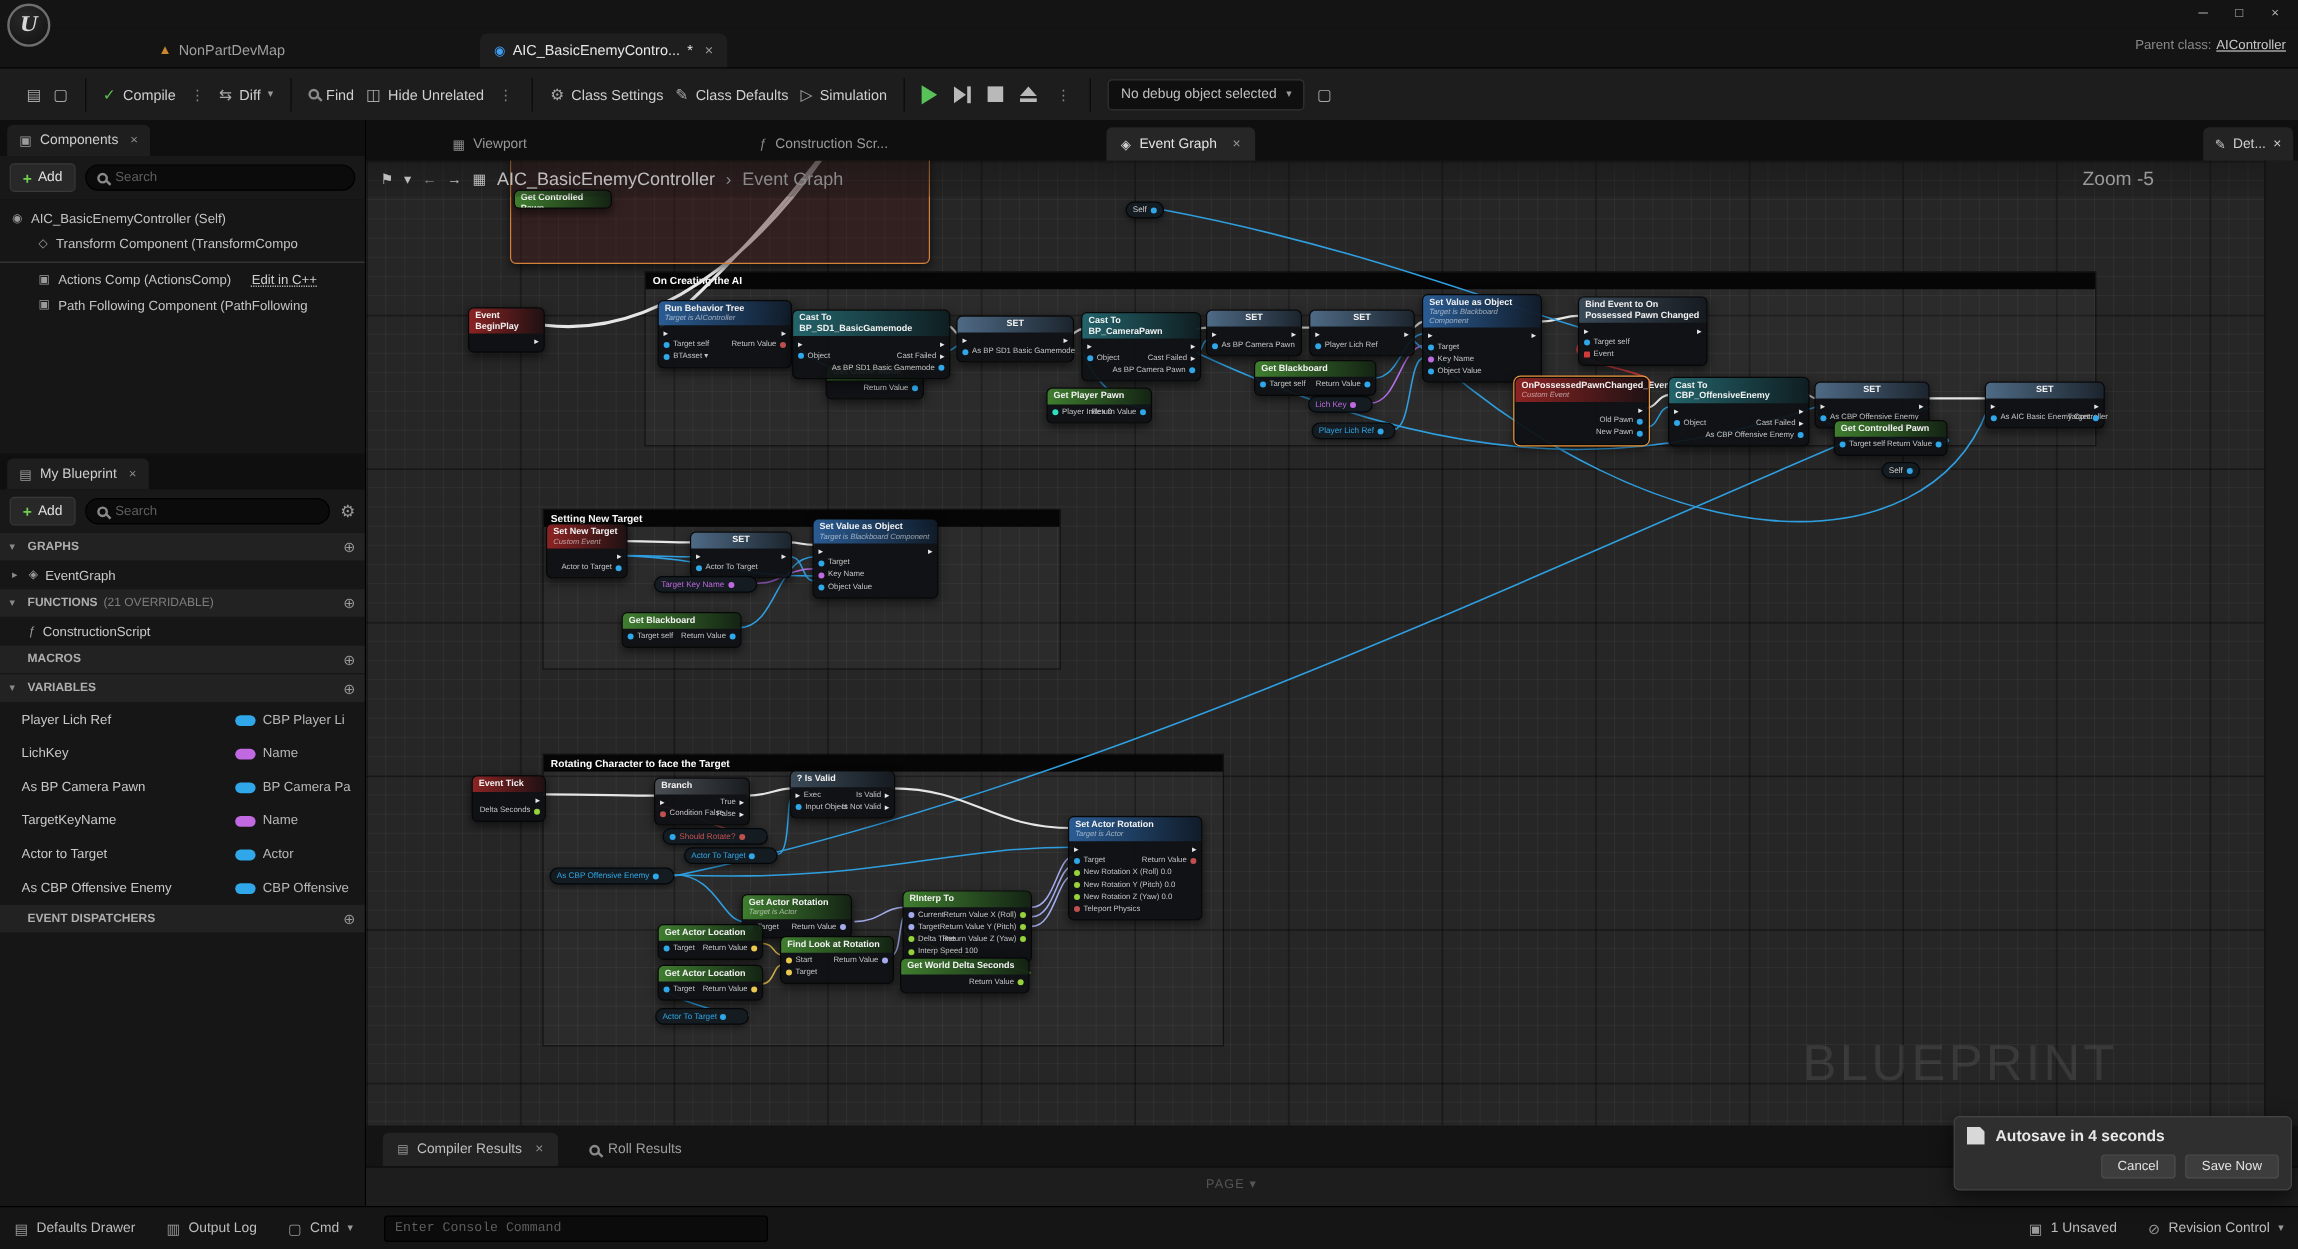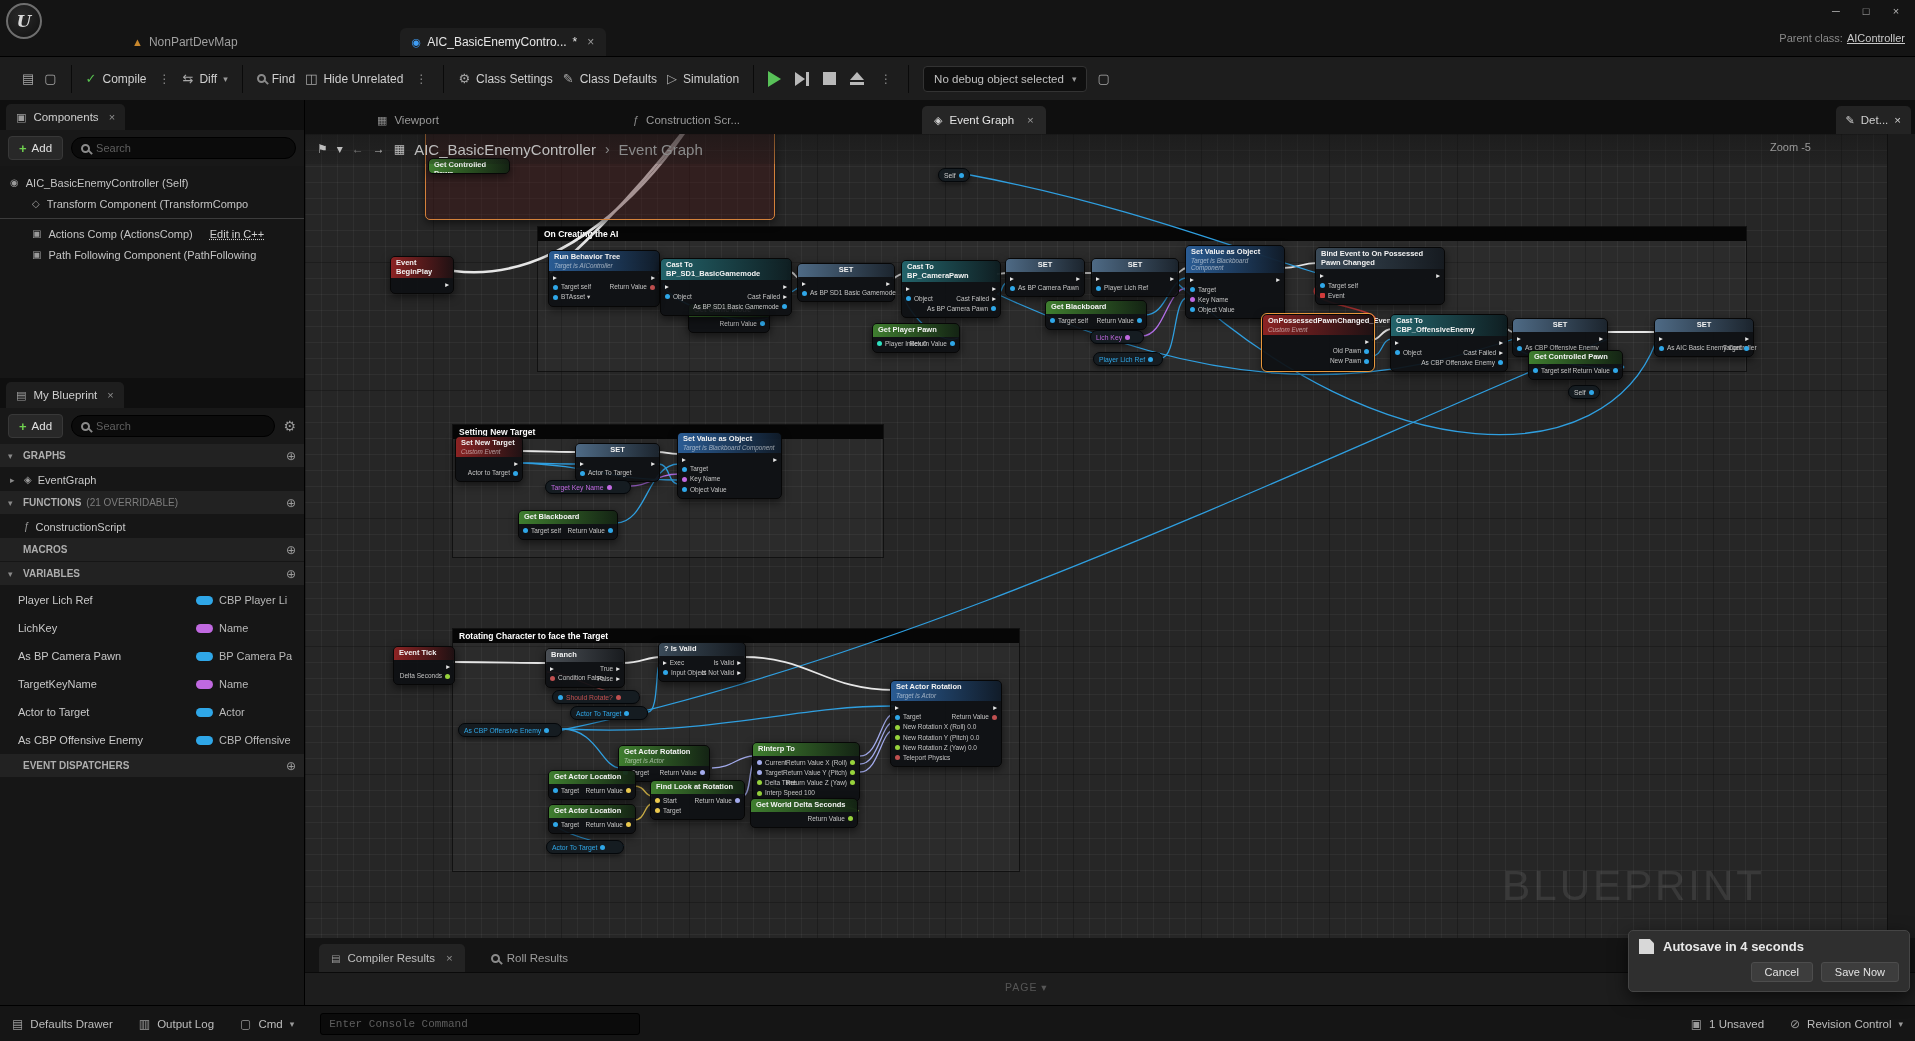--- a/index.html
+++ b/index.html
@@ -102,21 +102,21 @@
       linear-gradient(90deg,rgba(255,255,255,0.045) 1px,transparent 1px);
     background-size:128px 128px,128px 128px,16px 16px,16px 16px}
   .watermark{position:absolute;right:150px;bottom:28px;font-size:42px;font-weight:normal;letter-spacing:3px;color:rgba(255,255,255,0.09);z-index:0}
   .breadcrumb{position:absolute;top:0;left:0;right:28px;height:30px;display:flex;align-items:center;gap:9px;padding-left:12px;
     background:linear-gradient(rgba(20,20,20,0.5),rgba(20,20,20,0.2));z-index:6;font-size:15px}
   .breadcrumb .bicon{color:#bdbdbd;font-size:12px}
   .breadcrumb .dim{color:#7a7a7a}
   .bc-title{color:#bdbdbd}
   .bc-sep{color:#8a8a8a;font-size:14px}
   .bc-sub{color:#8a8a8a}
-  .zoomlabel{position:absolute;top:7px;right:104px;font-size:11px;color:#9a9a9a;z-index:6}
+  .zoomlabel{position:absolute;top:7px;right:120px;font-size:16px;color:#9a9a9a;z-index:6}
   .rightstrip{position:absolute;right:0;top:0;bottom:0;width:28px;background:#1b1b1b;border-left:1px solid #101010;z-index:7}
 
   svg.wires{position:absolute;left:0;top:0;z-index:2;pointer-events:none}
 
   .bp-comment{position:absolute;z-index:1;background:rgba(255,255,255,0.028);border:1px solid rgba(0,0,0,0.6)}
   .bp-comment .cbar{background:#060606;color:#fff;font-size:8.5px;font-weight:bold;padding:2px 6px;white-space:nowrap;overflow:hidden}
 
   .bp-node{position:absolute;z-index:3;background:rgba(14,16,19,0.93);border:1px solid #070707;border-radius:5px;
     box-shadow:0 3px 8px rgba(0,0,0,0.55);font-size:6.5px;color:#c4c4c4}
   .bp-node.sel{outline:1.5px solid #e8973c}
@@ -728,21 +728,21 @@
                   <span>Object Value</span>
                 </div>
               </div>
               <div class="pcol">
                 <div class="pin right">
                   <span class="ex">▸</span>
                 </div>
               </div>
             </div>
           </div>
-          <div class="bp-node k-dark" style="left: 1010px; top: 113px; width: 130px;">
+          <div class="bp-node k-dark" style="left: 1010px; top: 113px; width: 108px;">
             <div class="hd"><span class="t">Bind Event to On Possessed Pawn Changed</span></div>
             <div class="pins">
               <div class="pcol">
                 <div class="pin">
                   <span class="ex">▸</span>
                 </div>
                 <div class="pin">
                   <span class="dot" style="background: rgb(47, 167, 232);"></span>
                   <span>Target self</span>
                 </div>

